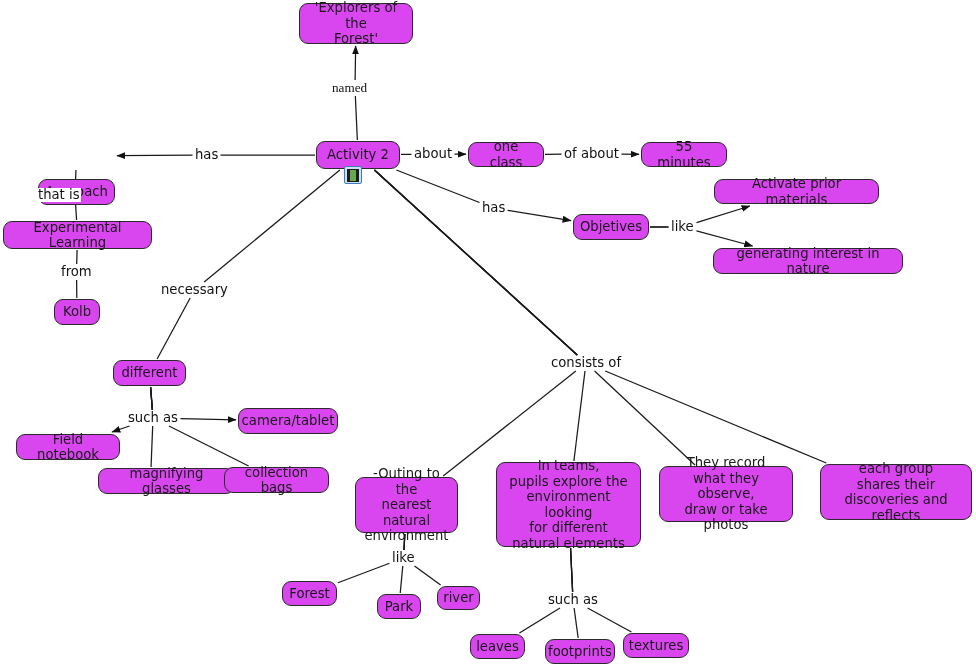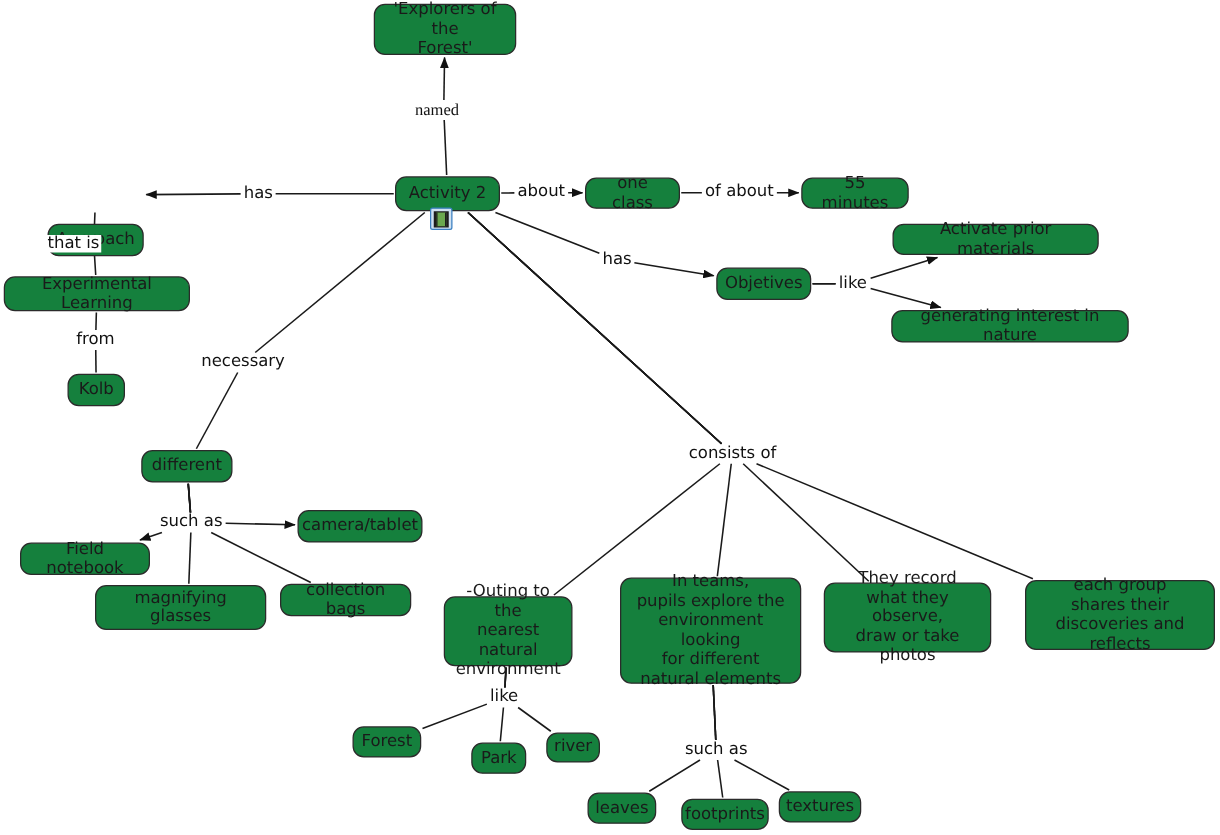--- a/index.html
+++ b/index.html
@@ -22,21 +22,21 @@
     position: absolute;
     left: 0;
     top: 0;
     width: 976px;
     height: 668px;
     pointer-events: none;
   }
   .node {
     position: absolute;
     box-sizing: border-box;
-    background: #15803d;
+    background: #d946ef;
     border: 1.3px solid #2b2b2b;
     border-radius: 9px;
     color: #1a1a1a;
     font-size: 13.2px;
     line-height: 15.5px;
     text-align: center;
     display: flex;
     align-items: center;
     justify-content: center;
     padding: 2px 7px;
@@ -154,21 +154,21 @@
       <div class="node" style="left: 3px; top: 221px; width: 149px; height: 28px;">Experimental Learning</div>
       <div class="node" style="left: 54px; top: 299px; width: 46px; height: 26px;">Kolb</div>
       <div class="node" style="left: 468px; top: 142px; width: 76px; height: 25px;">one class</div>
       <div class="node" style="left: 641px; top: 142px; width: 86px; height: 25px;">55 minutes</div>
       <div class="node" style="left: 573px; top: 214px; width: 76px; height: 26px;">Objetives</div>
       <div class="node" style="left: 714px; top: 179px; width: 165px; height: 25px;">Activate prior materials</div>
       <div class="node" style="left: 713px; top: 248px; width: 190px; height: 26px;">generating interest in nature</div>
       <div class="node" style="left: 113px; top: 360px; width: 73px; height: 26px;">different</div>
       <div class="node" style="left: 16px; top: 434px; width: 104px; height: 26px;">Field notebook</div>
       <div class="node" style="left: 238px; top: 408px; width: 100px; height: 26px;">camera/tablet</div>
-      <div class="node" style="left: 76px; top: 468px; width: 137px; height: 36px;">magnifying glasses</div>
+      <div class="node" style="left: 98px; top: 468px; width: 137px; height: 26px;">magnifying glasses</div>
       <div class="node" style="left: 224px; top: 467px; width: 105px; height: 26px;">collection bags</div>
       <div class="node" style="left: 355px; top: 477px; width: 103px; height: 56px;">-Outing to the
 nearest natural
 environment</div>
       <div class="node" style="left: 496px; top: 462px; width: 145px; height: 85px;">In teams,
 pupils explore the
 environment looking
 for different
 natural elements</div>
       <div class="node" style="left: 659px; top: 466px; width: 134px; height: 56px;">They record

